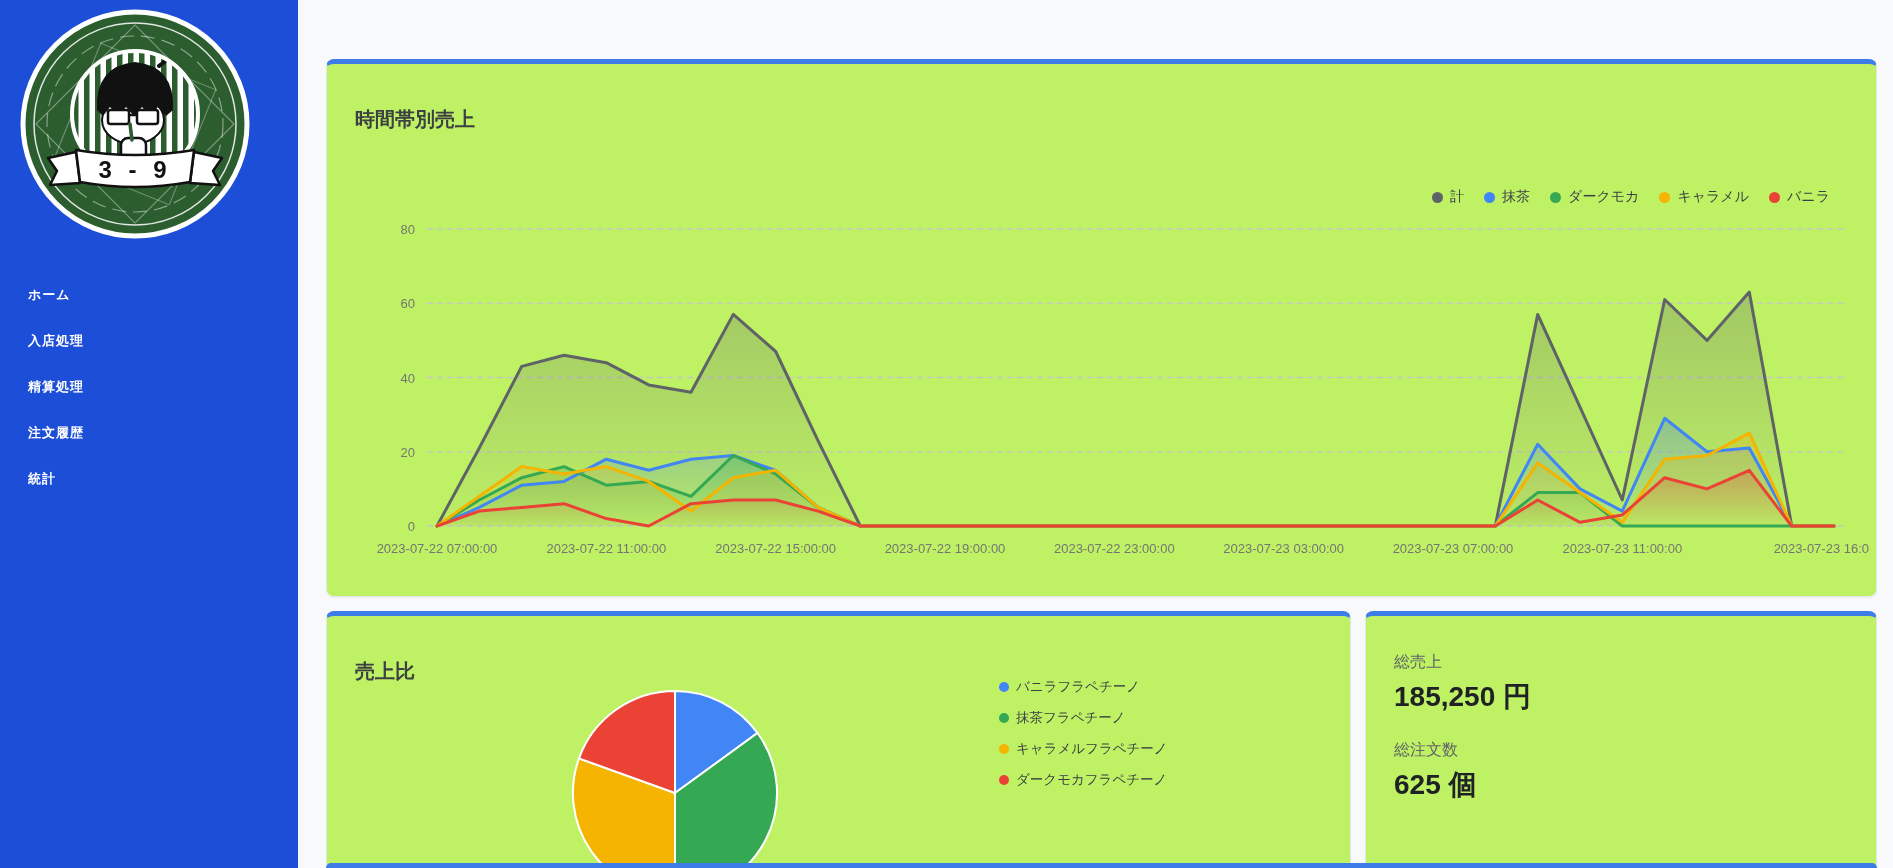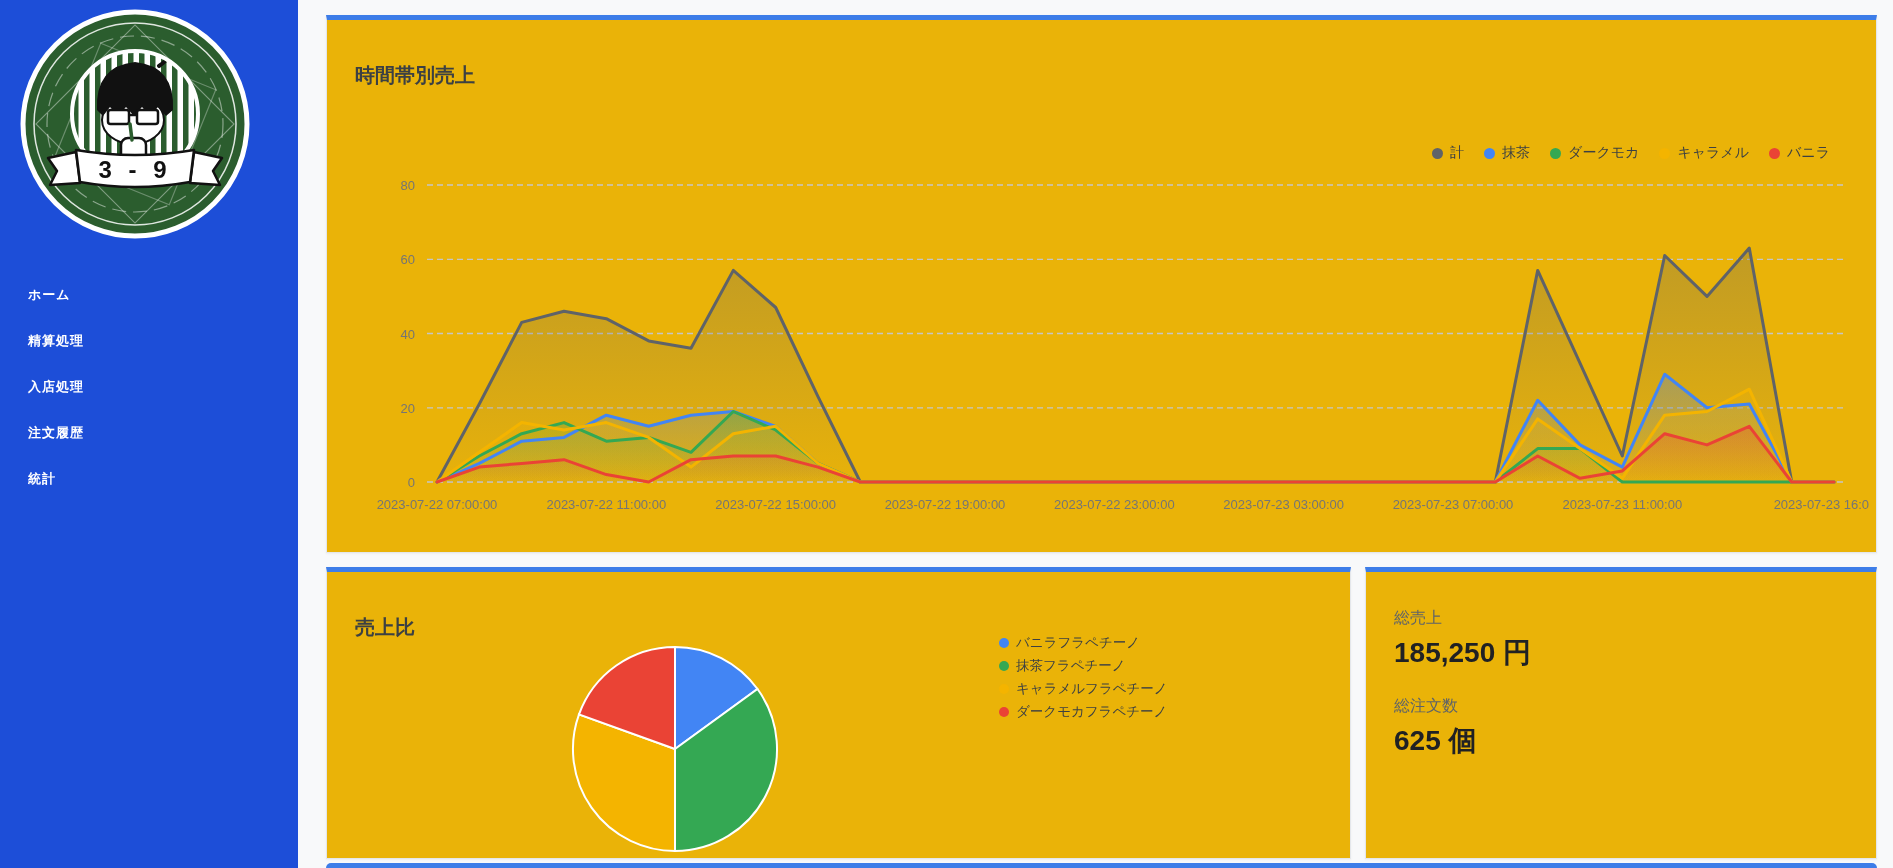--- a/index.html
+++ b/index.html
@@ -9,41 +9,41 @@
 
   
   .sidebar { width:298px; height:868px; background:#1d4ed8; flex:0 0 298px; position:relative; }
   .logo-wrap { position:absolute; left:18px; top:6px; width:236px; height:236px; }
   .nav { position:absolute; top:272px; left:0; width:100%; }
   .nav-item { display:block; color:#fff; font-size:13px; font-weight:600;
     letter-spacing:1px; padding:14px 0 14px 28px; cursor:pointer; }
 
   
   .main { position:relative; flex:1; height:868px; background:#f8f9fa; }
-  .card { position:absolute; background:#eab308; border:1px solid #e4e7eb;
-    border-top:5px solid #3D7DE8; border-radius:0;
-    box-shadow:0 1px 2px rgba(60,64,67,.06); }
+  .card { position:absolute; background:#bef264; border:1px solid #e4e7eb;
+    border-top:5px solid #3D7DE8; border-radius:8px;
+    box-shadow:0 1px 2px rgba(60,64,67,.06);margin-top:44px; }
   .card-title { position:absolute; left:28px; top:42px; font-size:20px; color:#3c4043; }
 
   .card-hourly { left:28px; top:15px;  width:1551px; height:538px; }
   .card-pie    { left:28px; top:567px; width:1025px; height:292px;padding-left:8px; }
   .card-stats  { left:1067px; top:567px; width:512px; height:292px; }
   .next-card-peek { position:absolute; left:28px; top:863px; width:1551px; height:5px;
     background:#3D7DE8; border-radius:6px 6px 0 0; }
 
   
   .line-legend { position:absolute; top:124px; right:46px; display:flex; gap:20px; align-items:center; }
   .legend-item { display:flex; align-items:center; gap:7px; font-size:14px; color:#3c4043; }
   .legend-item .dot { width:11px; height:11px; border-radius:50%; flex:0 0 11px; }
   #line-chart { position:absolute; left:10px; top:130px; width:1532px; height:400px; }
   text.ax { font-size:13px; fill:#757575; font-family:"Liberation Sans","DejaVu Sans",sans-serif; }
 
   
   #pie-chart { position:absolute; left:0; top:0; width:1023px; height:287px; }
-  .pie-legend { position:absolute; left:672px; top:62px; display:flex; flex-direction:column; gap:5px; }
+  .pie-legend { position:absolute; left:672px; top:62px; display:flex; flex-direction:column; gap:13px; }
   .pie-legend .legend-item { font-size:13.5px; }
   .pie-legend .dot { width:10px; height:10px; flex:0 0 10px; }
 
   
   .stat-label { position:absolute; left:28px; font-size:16px; color:#5f6368; }
   .stat-value { position:absolute; left:28px; font-size:28px; font-weight:600; color:#202124; }
   .lbl-sales  { top:36px; }  .val-sales  { top:62px;text-align:right; }
   .lbl-orders { top:124px; } .val-orders { top:150px; }
 </style>
 </head>
@@ -88,22 +88,22 @@
         <g>
           <path d="M58,146 L30,152 L39,165 L32,179 L62,177 Z" fill="#fff" stroke="#111" stroke-width="2.5" stroke-linejoin="round"></path>
           <path d="M176,146 L204,152 L195,165 L202,179 L172,177 Z" fill="#fff" stroke="#111" stroke-width="2.5" stroke-linejoin="round"></path>
           <path d="M58,144 Q117,154 176,144 L172,176 Q117,186 62,176 Z" fill="#fff" stroke="#111" stroke-width="2.5" stroke-linejoin="round"></path>
           <text x="117" y="172" text-anchor="middle" font-size="24" font-weight="bold" letter-spacing="5" fill="#111" id="logo-text">3 - 9</text>
         </g>
       </svg>
     </div>
     <nav class="nav" id="nav">
         <div class="nav-item">ホーム</div>
+        <div class="nav-item">入店処理</div>
         <div class="nav-item">精算処理</div>
-        <div class="nav-item">入店処理</div>
         <div class="nav-item">注文履歴</div>
         <div class="nav-item">統計</div>
       </nav>
   </aside>
 
   <main class="main">
 
     <section class="card card-hourly">
       <h2 class="card-title">時間帯別売上</h2>
       <div class="line-legend" id="line-legend">

